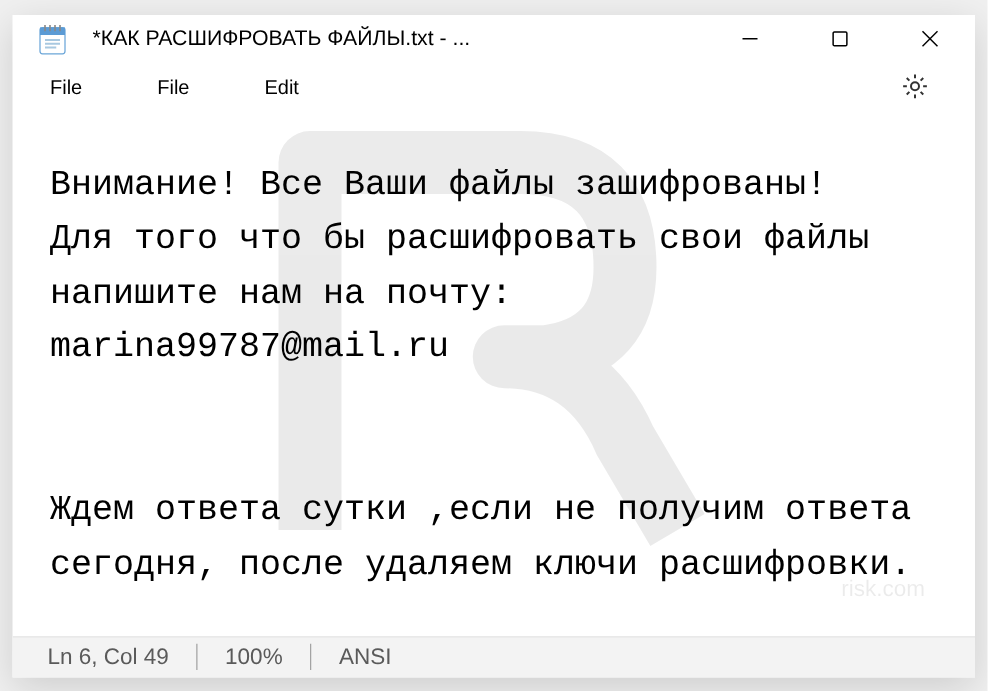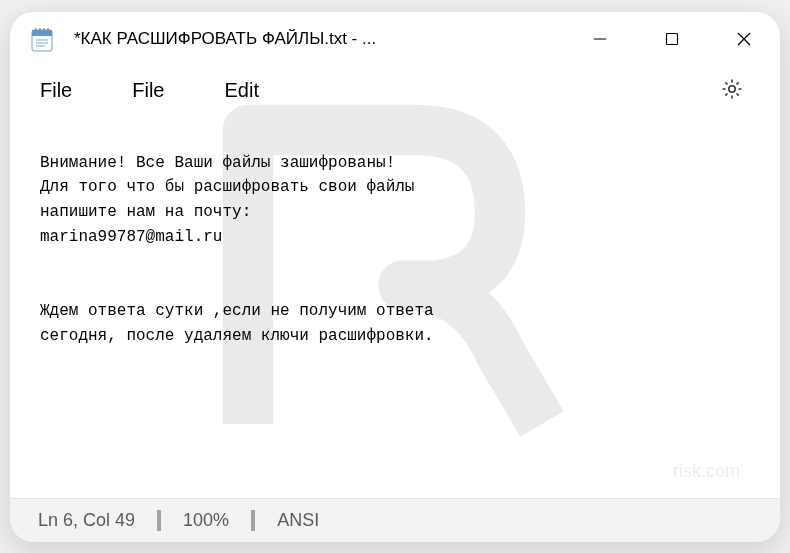--- a/index.html
+++ b/index.html
@@ -15,21 +15,21 @@
       display: flex;
       align-items: center;
       justify-content: center;
       font-family: "Segoe UI", Tahoma, sans-serif;
     }
     
     .window {
       width: 770px;
       height: 530px;
       background: #ffffff;
-      border-radius: 24px;
+      border-radius: 0;
       box-shadow: 0 8px 30px rgba(0,0,0,0.15);
       display: flex;
       flex-direction: column;
       overflow: hidden;
       position: relative;
     }
     
     .watermark {
       position: absolute;
       top: 50%;
@@ -95,40 +95,40 @@
     .menubar {
       height: 50px;
       display: flex;
       align-items: center;
       padding: 0 30px;
       position: relative;
       z-index: 1;
     }
     
     .menu-item {
-      font-size: 20px;
+      font-size: 16px;
       color: #000;
       margin-right: 60px;
       cursor: pointer;
     }
     
     .menu-spacer {
       flex: 1;
     }
     
     .settings-icon {
       cursor: pointer;
       padding: 6px;
     }
     
     .content {
       flex: 1;
       padding: 35px 30px;
       font-family: Consolas, "Courier New", monospace;
-      font-size: 16px;
+      font-size: 28px;
       line-height: 1.55;
       color: #000;
       white-space: pre-wrap;
       position: relative;
       z-index: 1;
     }
     
     .statusbar {
       height: 44px;
       background: #f3f3f3;
@@ -141,21 +141,21 @@
       position: relative;
       z-index: 1;
     }
     
     .status-item {
       padding-right: 22px;
       margin-right: 22px;
     }
     
     .status-sep {
-      border-right: 4px solid #a3a3a3;
+      border-right: 1px solid #a3a3a3;
     }
   </style>
 </head>
 <body>
 
 <div class="window">
 
   <svg class="watermark" width="420" height="420" viewBox="0 0 100 100">
     <path d="M 15 85 L 15 15 L 55 15 Q 75 15 75 35 Q 75 50 60 52 L 52 52 Q 68 52 75 68 L 85 85" stroke="#000" stroke-width="12" fill="none" stroke-linejoin="round"></path>
   </svg>

